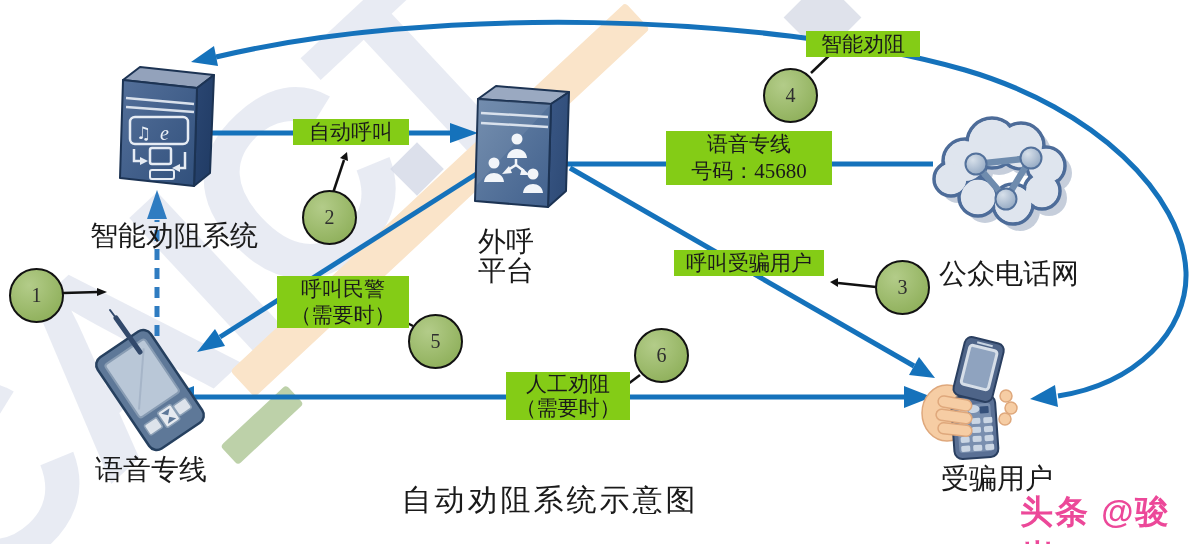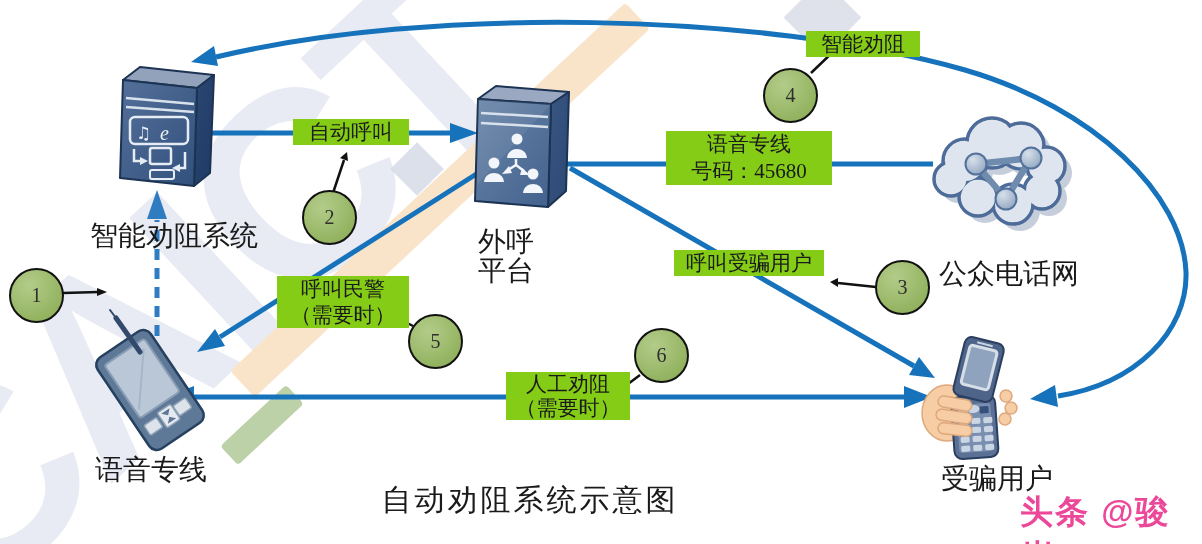--- a/index.html
+++ b/index.html
@@ -291,18 +291,18 @@
   <div class="badge" style="left:763px;top:68px;">
       <span>4</span>
     </div>
   <div class="badge" style="left:408px;top:314px;">
       <span>5</span>
     </div>
   <div class="badge" style="left:634px;top:328px;">
       <span>6</span>
     </div>
 
-  <div class="title" style="left:380px;top:480px;width:300px;">
+  <div class="title" style="left:400px;top:480px;width:300px;">
     <span>自动劝阻系统示意图</span></div>
   <div class="credit" style="left:1020px;top:490px;width:180px;">
     <span>头条 @骏崖</span></div>
 
 </div>
 
 </body></html>

